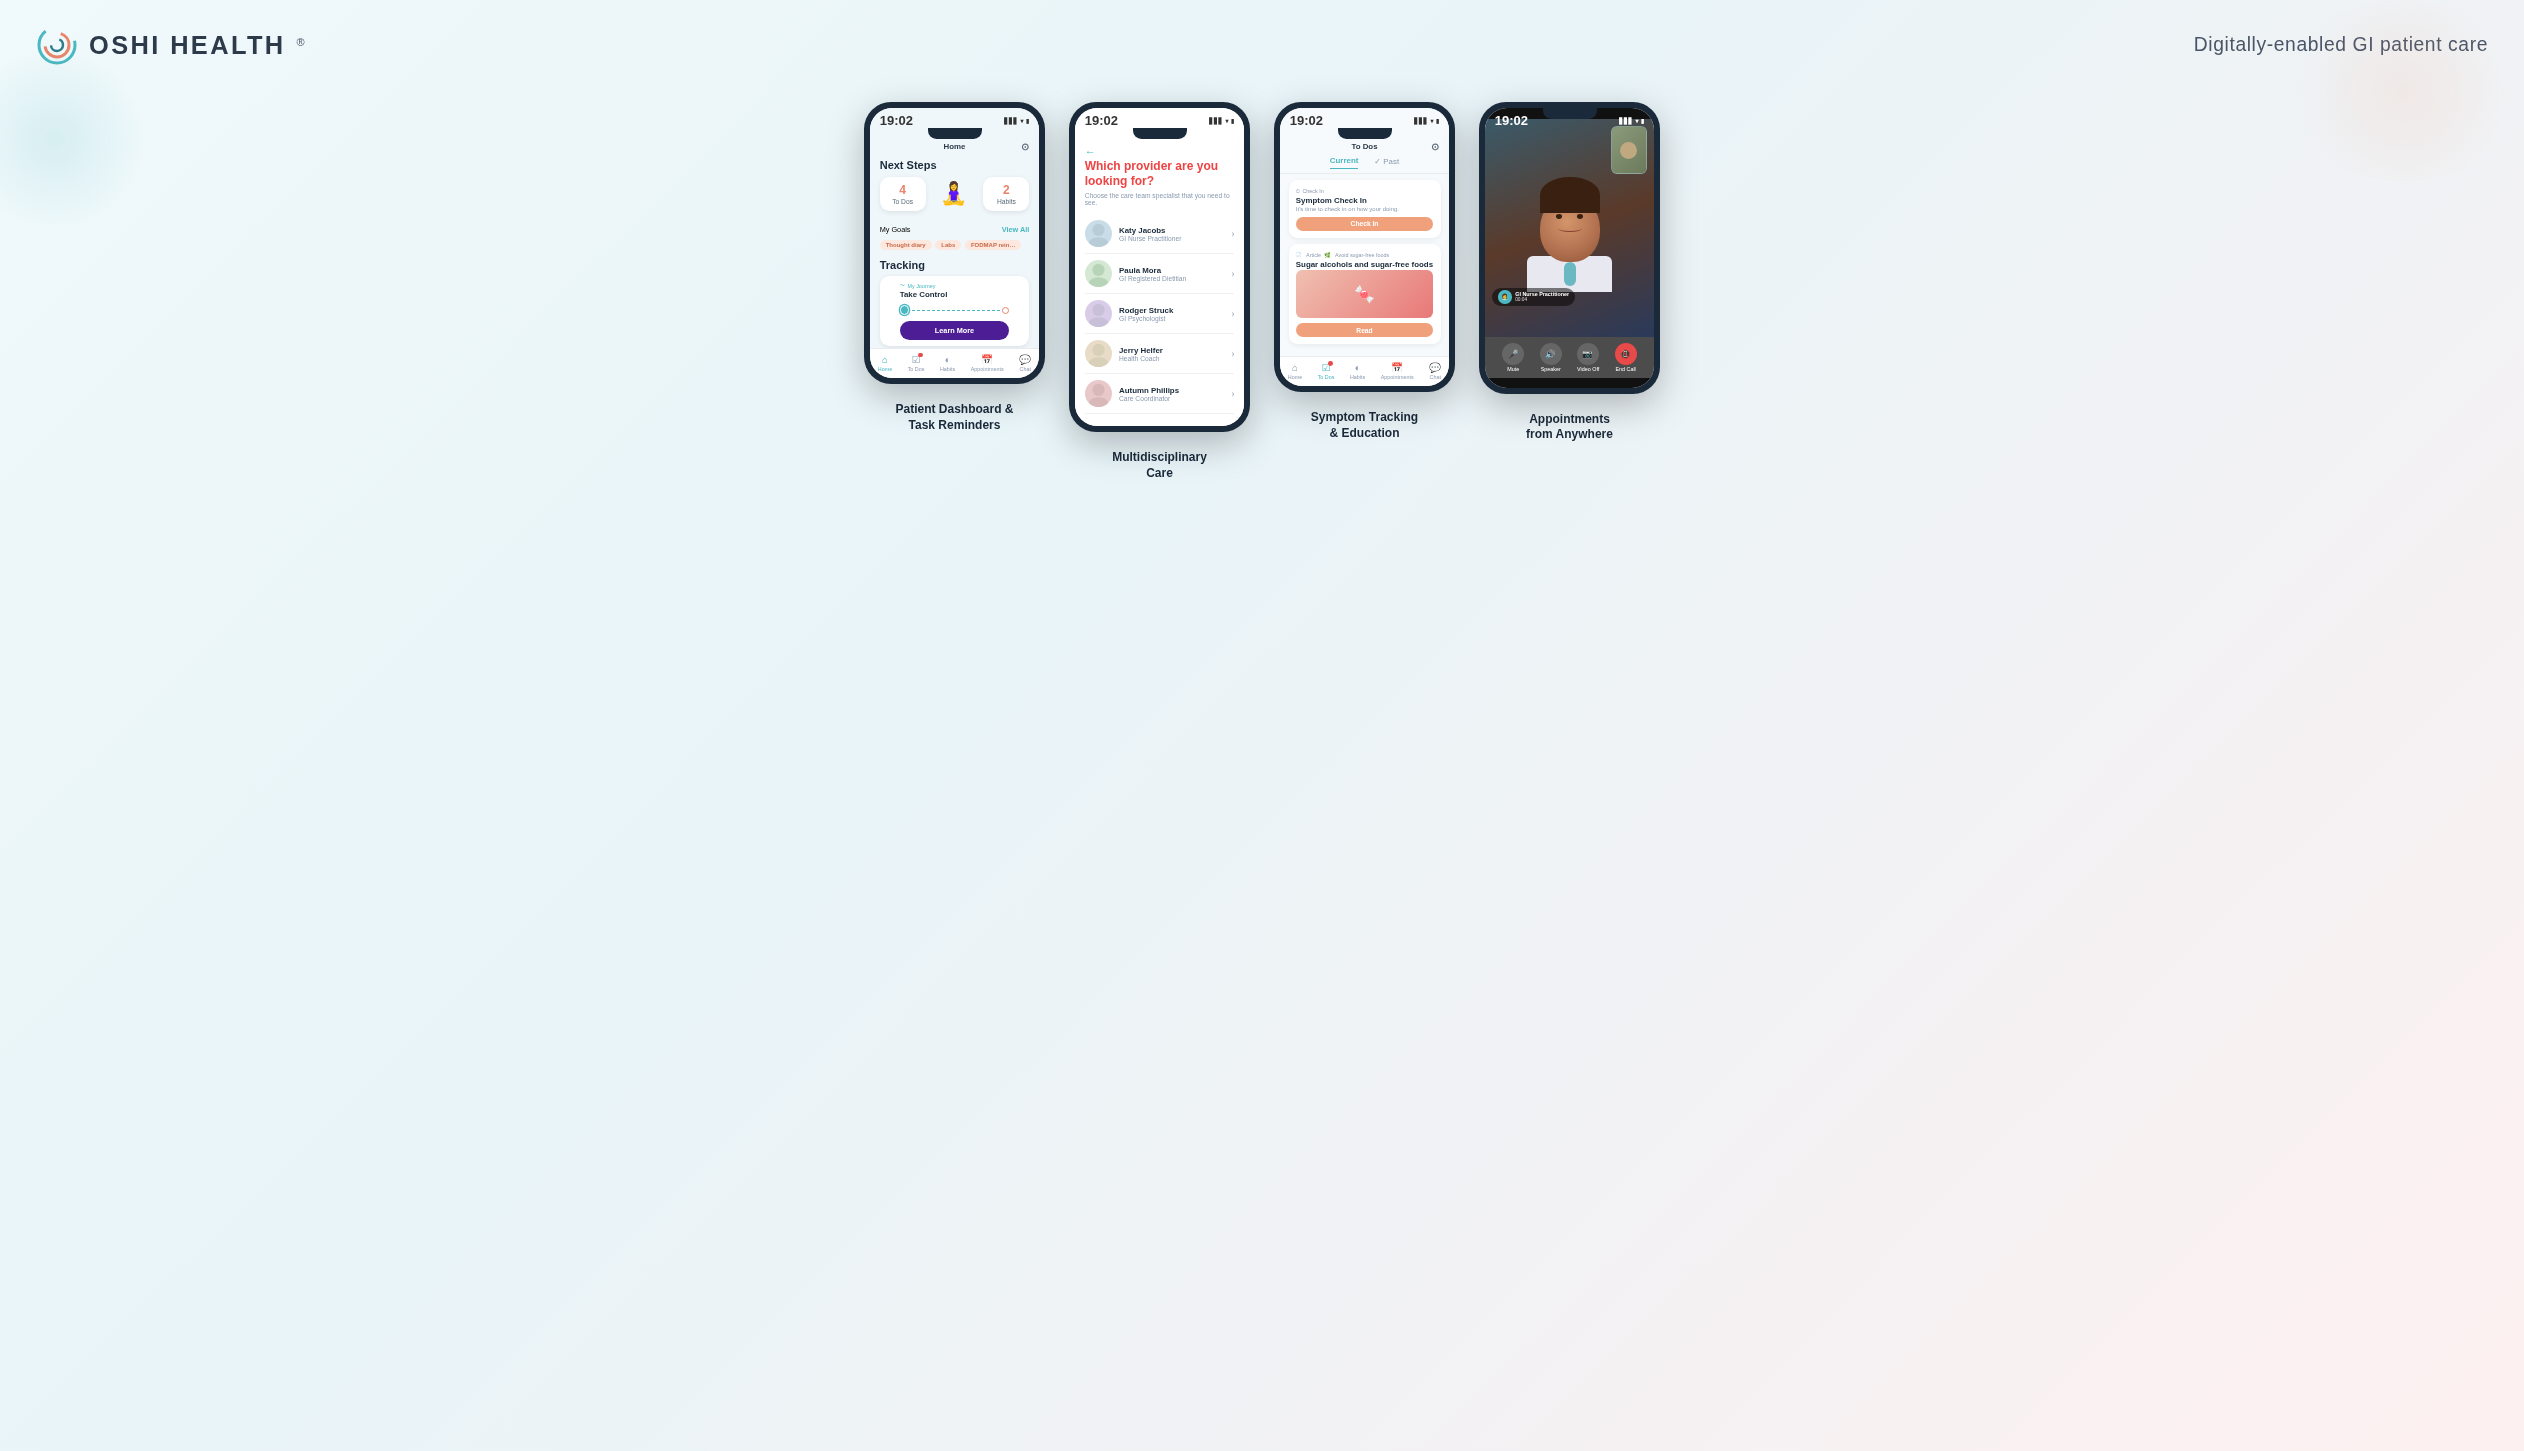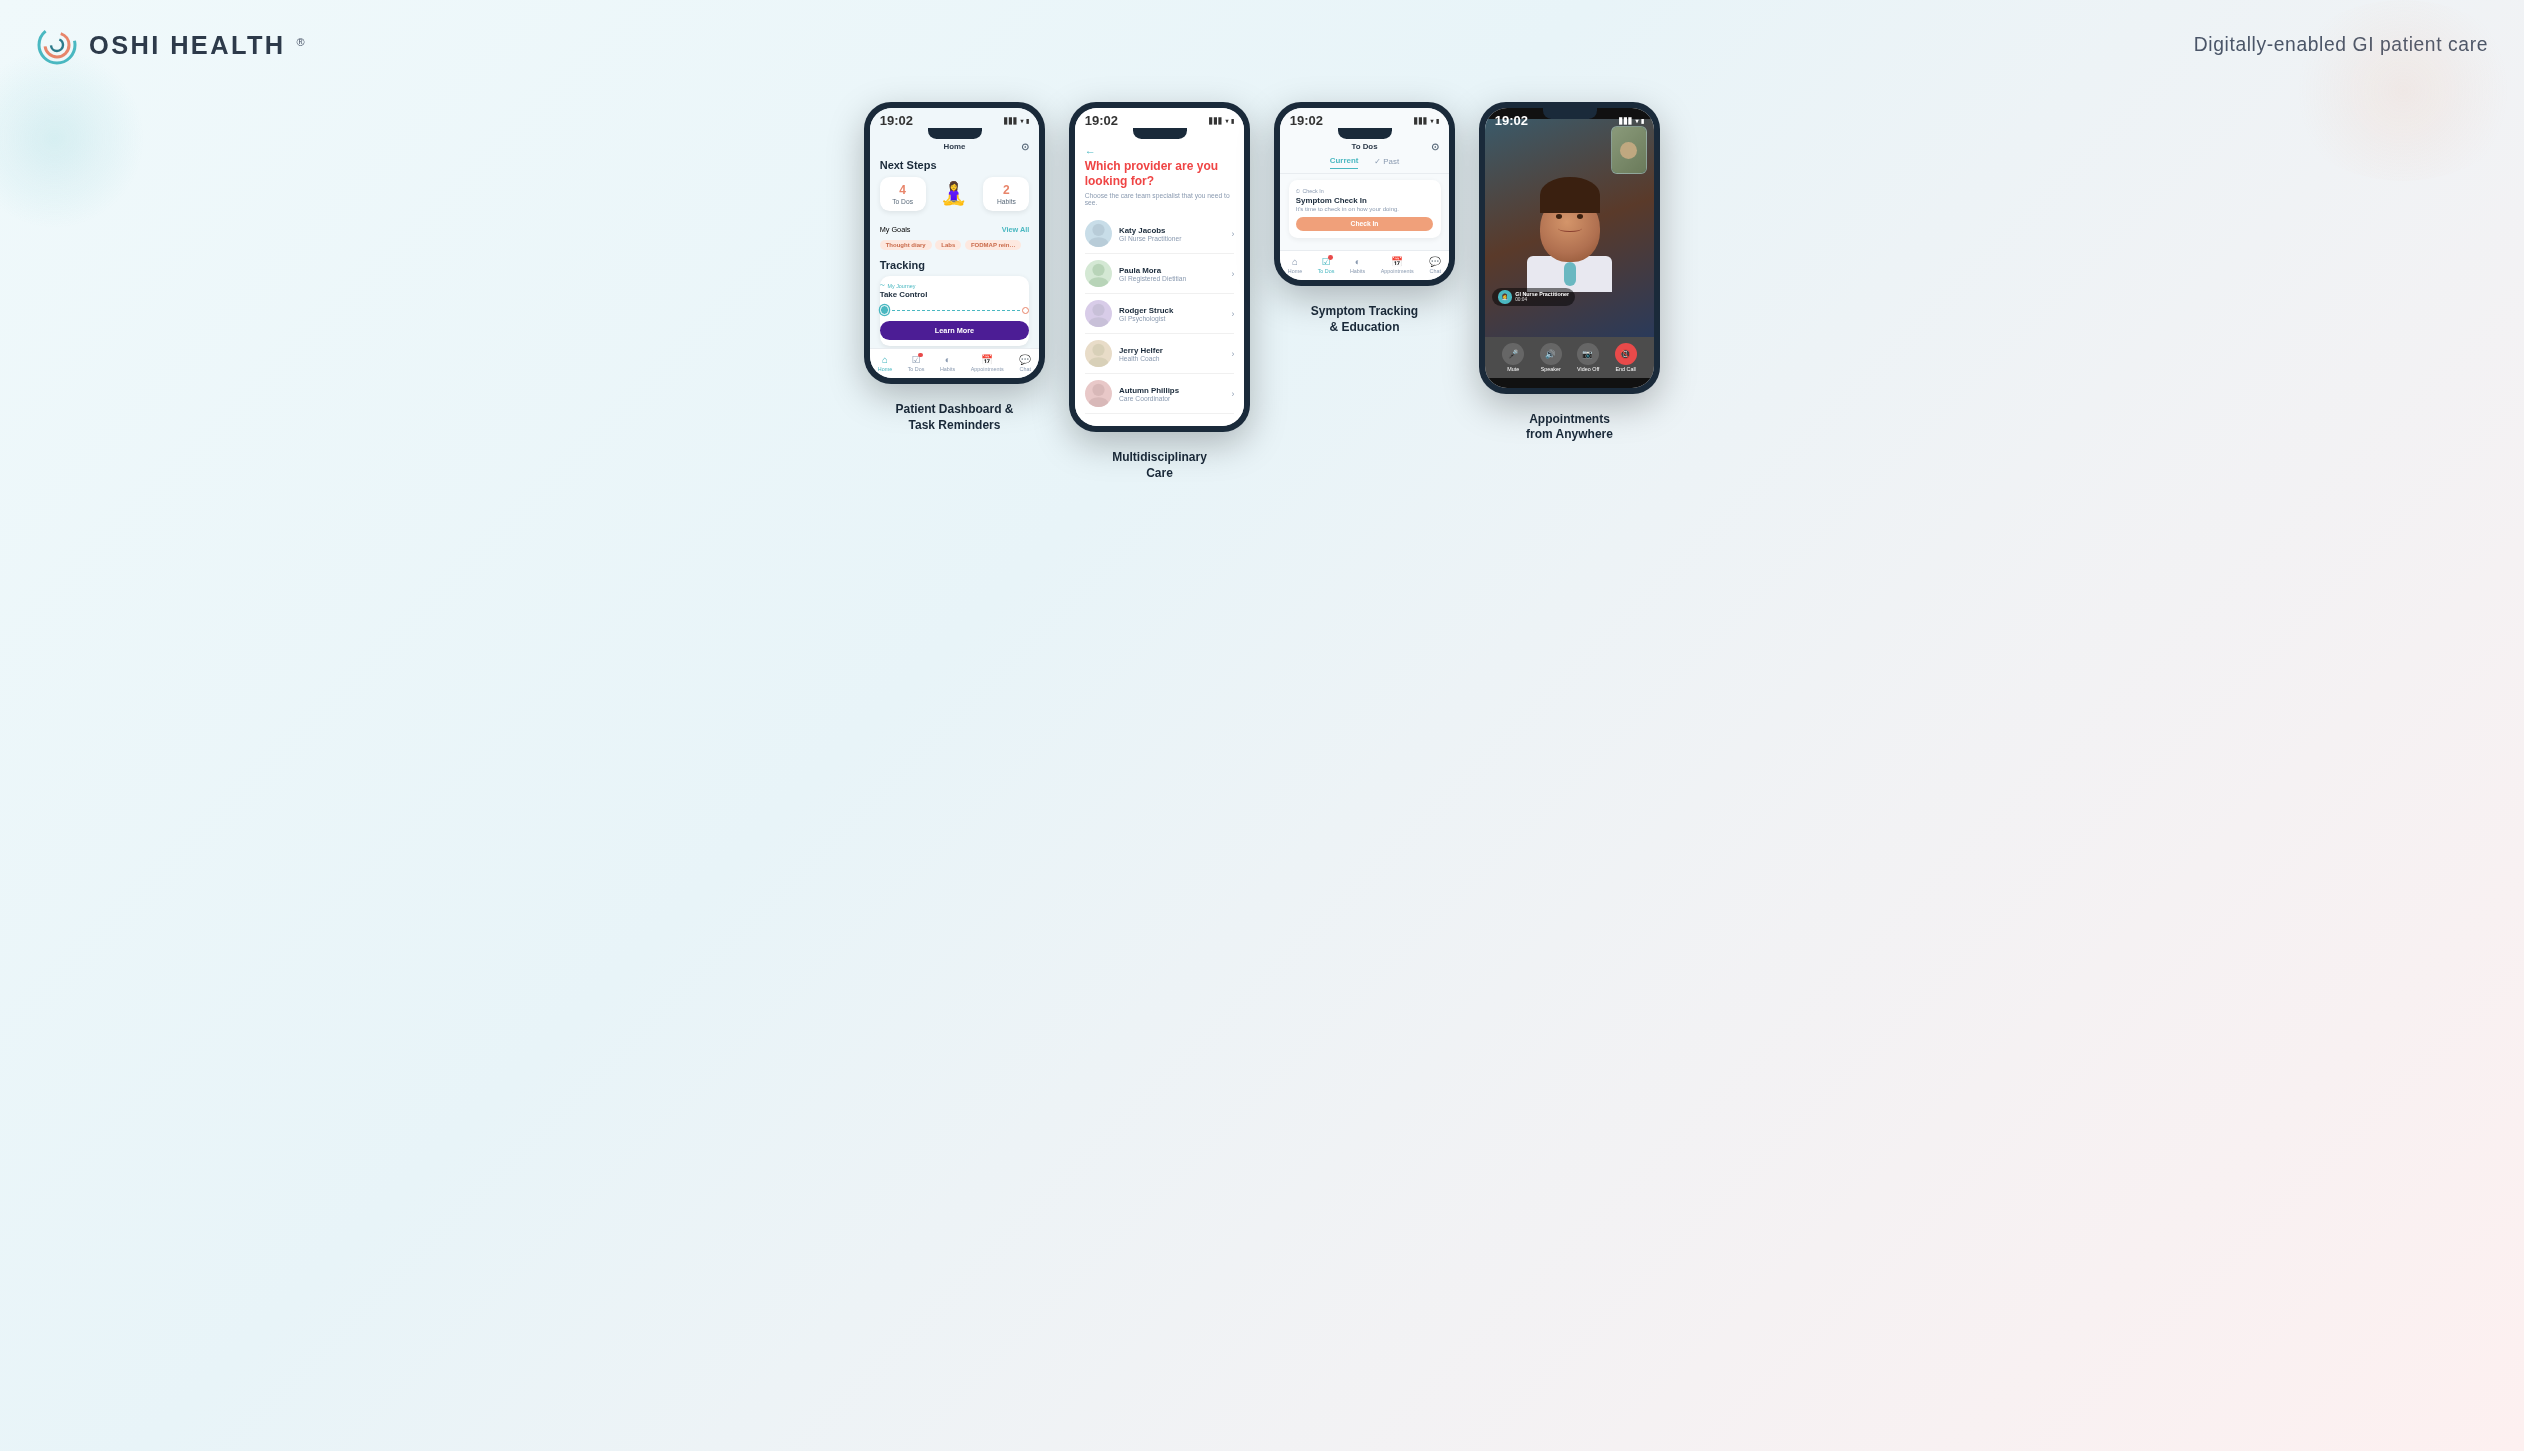--- a/index.html
+++ b/index.html
@@ -167,21 +167,21 @@
     }
     .p1-explore h2 {
       font-size: 11px;
       font-weight: 800;
       color: #1a2a3a;
       margin-bottom: 4.8px;
     }
     .p1-journey-card {
       background: #fff;
       border-radius: 9.7px;
-      padding: 6px 0;
+      padding: 6px 20px;
       box-shadow: 0 1.2px 4.8px rgba(0,0,0,0.08);
     }
     .p1-journey-label {
       font-size: 5.4px;
       color: #4ab8c1;
       display: flex;
       align-items: center;
       gap: 2.4px;
       margin-bottom: 1.2px;
     }
@@ -774,20 +774,31 @@
             <div class="p3-card">
               <div class="p3-card-label">
                 <span>⏱</span>
                 <span>Check In</span>
               </div>
               <div class="p3-card-title">Symptom Check In</div>
               <div class="p3-card-desc">It's time to check in on how your doing.</div>
               <button class="p3-btn">Check In</button>
             </div>
 
+            <div class="p3-card">
+              <div class="p3-article-tags">
+                <span>📄</span>
+                <span>Article</span>
+                <span>🌿</span>
+                <span>Avoid sugar-free foods</span>
+              </div>
+              <div class="p3-card-title">Sugar alcohols and sugar-free foods</div>
+              <div class="p3-image-placeholder">🍬</div>
+              <button class="p3-btn">Read</button>
+            </div>
           </div>
         </div>
 
         <div class="bottom-nav">
           <div class="nav-item">
             <span class="nav-icon">⌂</span>
             <span>Home</span>
           </div>
           <div class="nav-item active">
             <span class="nav-icon nav-badge">☑</span>

